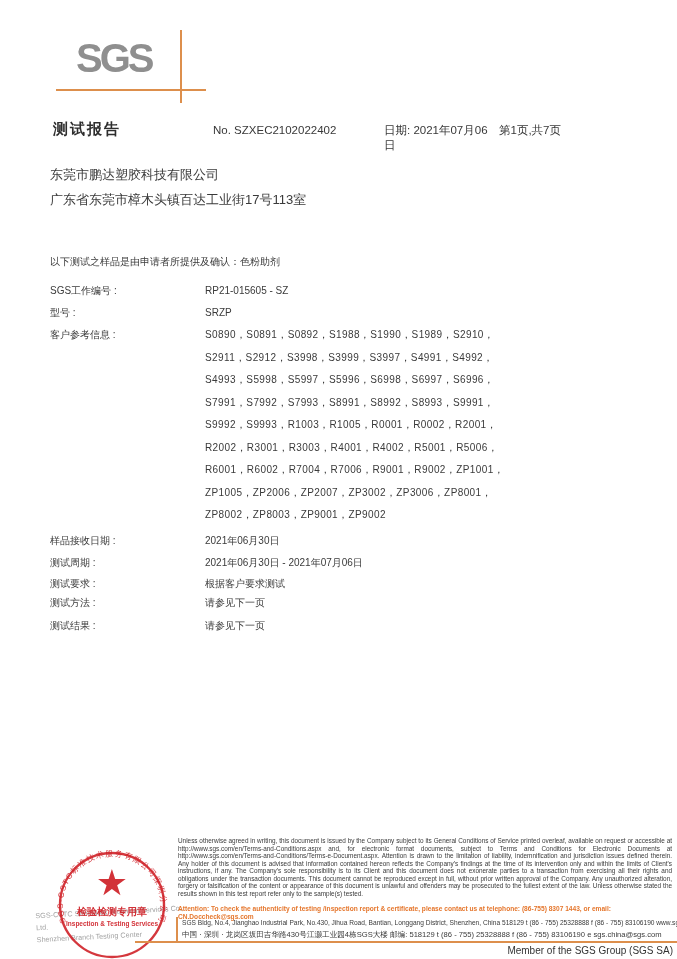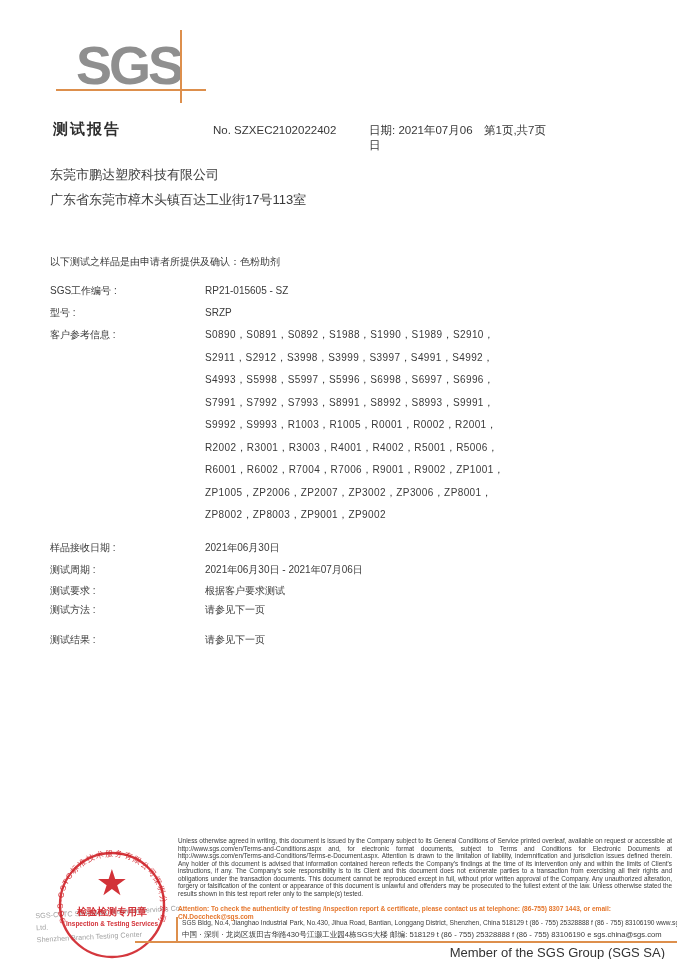--- a/index.html
+++ b/index.html
@@ -2,59 +2,59 @@
 <html><head>
 <meta charset="utf-8">
 <style>
   html,body{margin:0;padding:0;background:#ffffff;}
   .page{
     position:relative;width:677px;height:959px;background:#ffffff;overflow:hidden;
     font-family:"Liberation Sans","DejaVu Sans",sans-serif;color:#3c3c3c;
   }
   
   .logo-text{
-    position:absolute;left:76px;top:38px;font-size:54px;line-height:1;font-weight:bold;
+    position:absolute;left:76px;top:38px;font-size:40px;line-height:1;font-weight:bold;
     color:#8f8f8f;letter-spacing:-3px;
   }
   .logo-hline{position:absolute;left:56px;top:89px;width:150px;height:2px;background:#dd8f4c;}
   .logo-vline{position:absolute;left:180px;top:30px;width:2px;height:73px;background:#dd8f4c;}
   .title-row{position:absolute;left:53px;top:120px;right:20px;display:flex;align-items:baseline;font-size:11.5px;}
   .report-title{width:160px;font-size:15px;font-weight:bold;color:#2e2e2e;letter-spacing:2px;}
-  .report-no{width:156px;color:#383838;}
+  .report-no{width:171px;color:#383838;}
   .report-date{width:115px;color:#383838;}
   .report-page{color:#383838;}
   
   .applicant{position:absolute;left:50px;top:162px;font-size:13px;line-height:25px;color:#3a3a3a;}
   
   .main{position:absolute;left:50px;top:254px;width:588px;font-size:10px;color:#3a3a3a;}
   .statement{margin-bottom:11px;line-height:15px;}
   .row{display:flex;align-items:flex-start;}
   .row .label{width:155px;flex-shrink:0;line-height:22px;}
   .row .value{flex:1;line-height:22px;}
-  .row.mt{margin-top:10px;}
+  .row.mt{margin-top:3px;}
   .ref-lines div{line-height:22.5px;letter-spacing:.4px;}
   .conclusion-row{margin-top:9px;}
   .conclusion-row .value{line-height:19px;text-align:justify;}
   
   .disclaimer{
     position:absolute;left:178px;top:837px;width:494px;
     font-size:6.4px;line-height:7.5px;text-align:justify;color:#3a3a3a;
   }
   .attention{
     position:absolute;left:178px;top:905px;width:494px;
     font-size:6.6px;line-height:7.6px;color:#e5762c;font-weight:bold;
   }
   .addresses{
     position:absolute;left:176px;top:917px;width:498px;
     border-left:2px solid #dd8f4c;padding-left:4px;color:#3a3a3a;
   }
   .addr-line{font-size:6.6px;line-height:12px;white-space:nowrap;}
   .addr-line.cn{font-size:7.6px;}
   .footer-hline{position:absolute;left:135px;top:941px;right:0;height:2px;background:#dd8f4c;}
-  .member-line{position:absolute;right:12px;top:945px;font-size:13px;color:#333;}
+  .member-line{position:absolute;right:4px;top:945px;font-size:10px;color:#333;}
   
   .company-gray{
     position:absolute;left:36px;top:906px;width:160px;color:#a3a3a3;
     font-size:7.2px;line-height:12px;transform:rotate(-3deg);
   }
   .stamp-svg{position:absolute;left:40px;top:845px;}
 </style>
 </head>
 <body>
 

